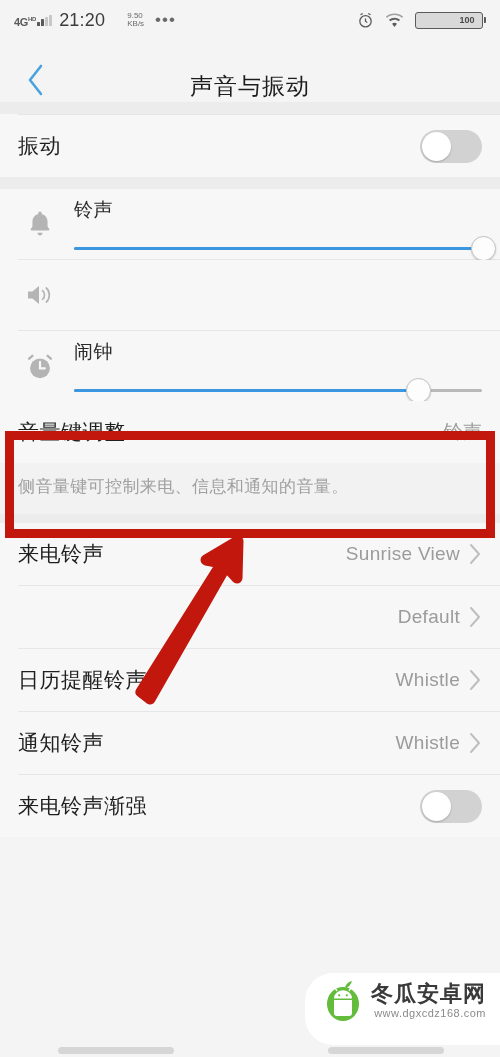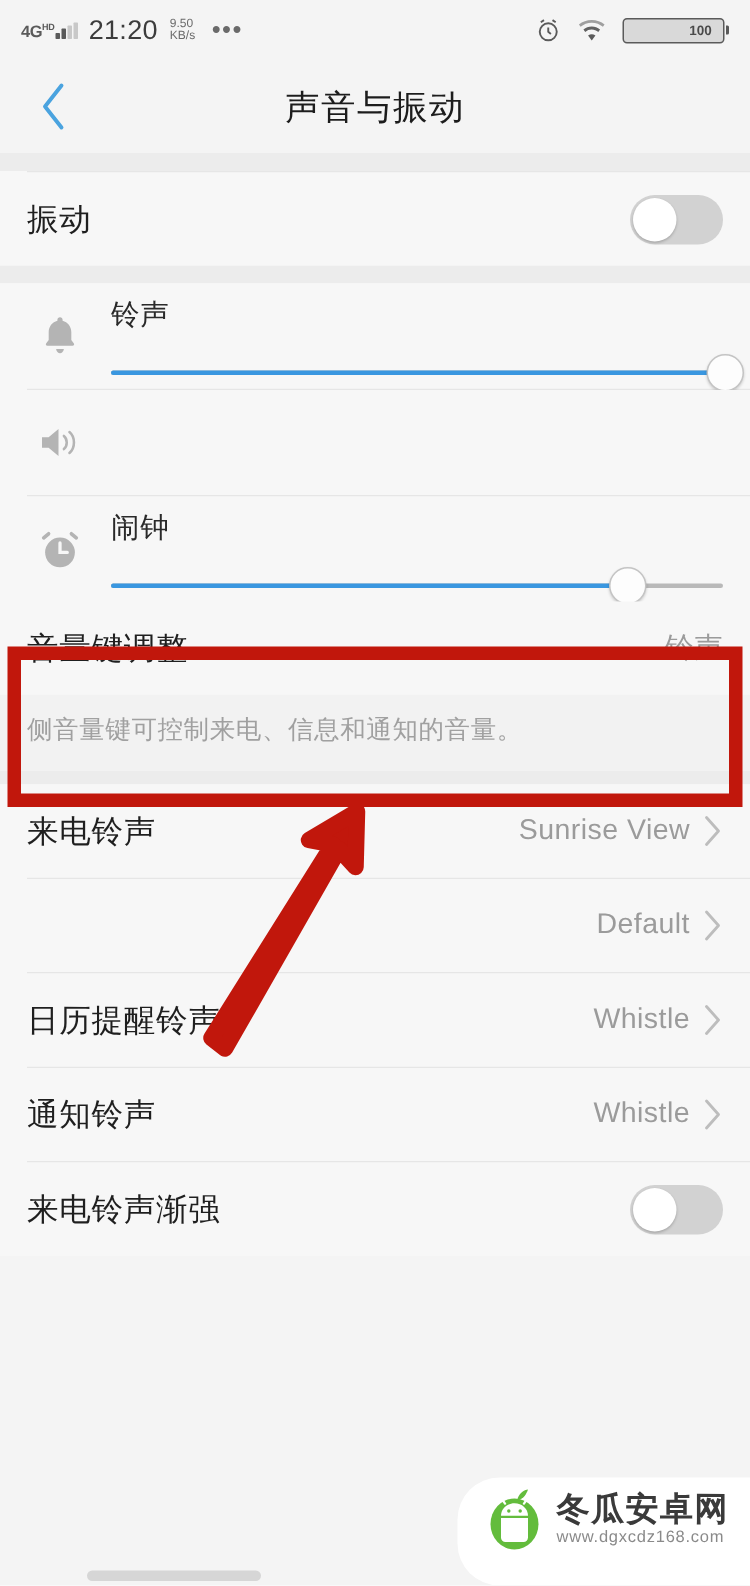--- a/index.html
+++ b/index.html
@@ -52,21 +52,21 @@
     font-size: 18px;
     color: #3c3c3c;
     letter-spacing: .2px;
   }
   .sb-speed {
     display: flex;
     flex-direction: column;
     line-height: 8px;
     font-size: 8px;
     color: #6a6a6a;
-    margin-left: 1px;
+    margin-left: 15px;
   }
   .sb-dots {
     color: #6a6a6a;
     font-size: 17px;
     line-height: 8px;
     letter-spacing: 1px;
     margin-left: 4px;
   }
   .sb-icon { color: #5a5a5a; display:flex; align-items:center; }
   .battery {
@@ -96,21 +96,21 @@
     border-radius: 0 1px 1px 0;
     margin-left: 1px;
   }
 
   
   .titlebar {
     position: relative;
     height: 62px;
     background: #f4f4f4;
     display: flex;
-    align-items: center;
+    align-items: flex-end;
   }
   .back-btn {
     position: absolute;
     left: 14px;
     width: 44px;
     height: 44px;
     display: flex;
     align-items: center;
     justify-content: center;
     cursor: pointer;
@@ -277,29 +277,30 @@
     left: 0; top: 0;
     width: 500px; height: 1057px;
     pointer-events: none;
     z-index: 29;
   }
 
   
   .watermark {
     position: absolute;
     right: 0;
-    bottom: 0;
+    bottom: 12px;
     height: 56px;
     display: flex;
     align-items: center;
     gap: 8px;
     background: #ffffff;
     border-radius: 28px 0 0 28px;
     padding: 0 14px 16px 18px;
     z-index: 40;
+    text-align: right;
   }
   .wm-logo { width: 40px; height: 44px; flex:none; }
   .wm-text { display: flex; flex-direction: column; justify-content: center; }
   .wm-name {
     font-size: 22px;
     font-weight: bold;
     color: #3a3a3a;
     letter-spacing: 1px;
     line-height: 24px;
   }

